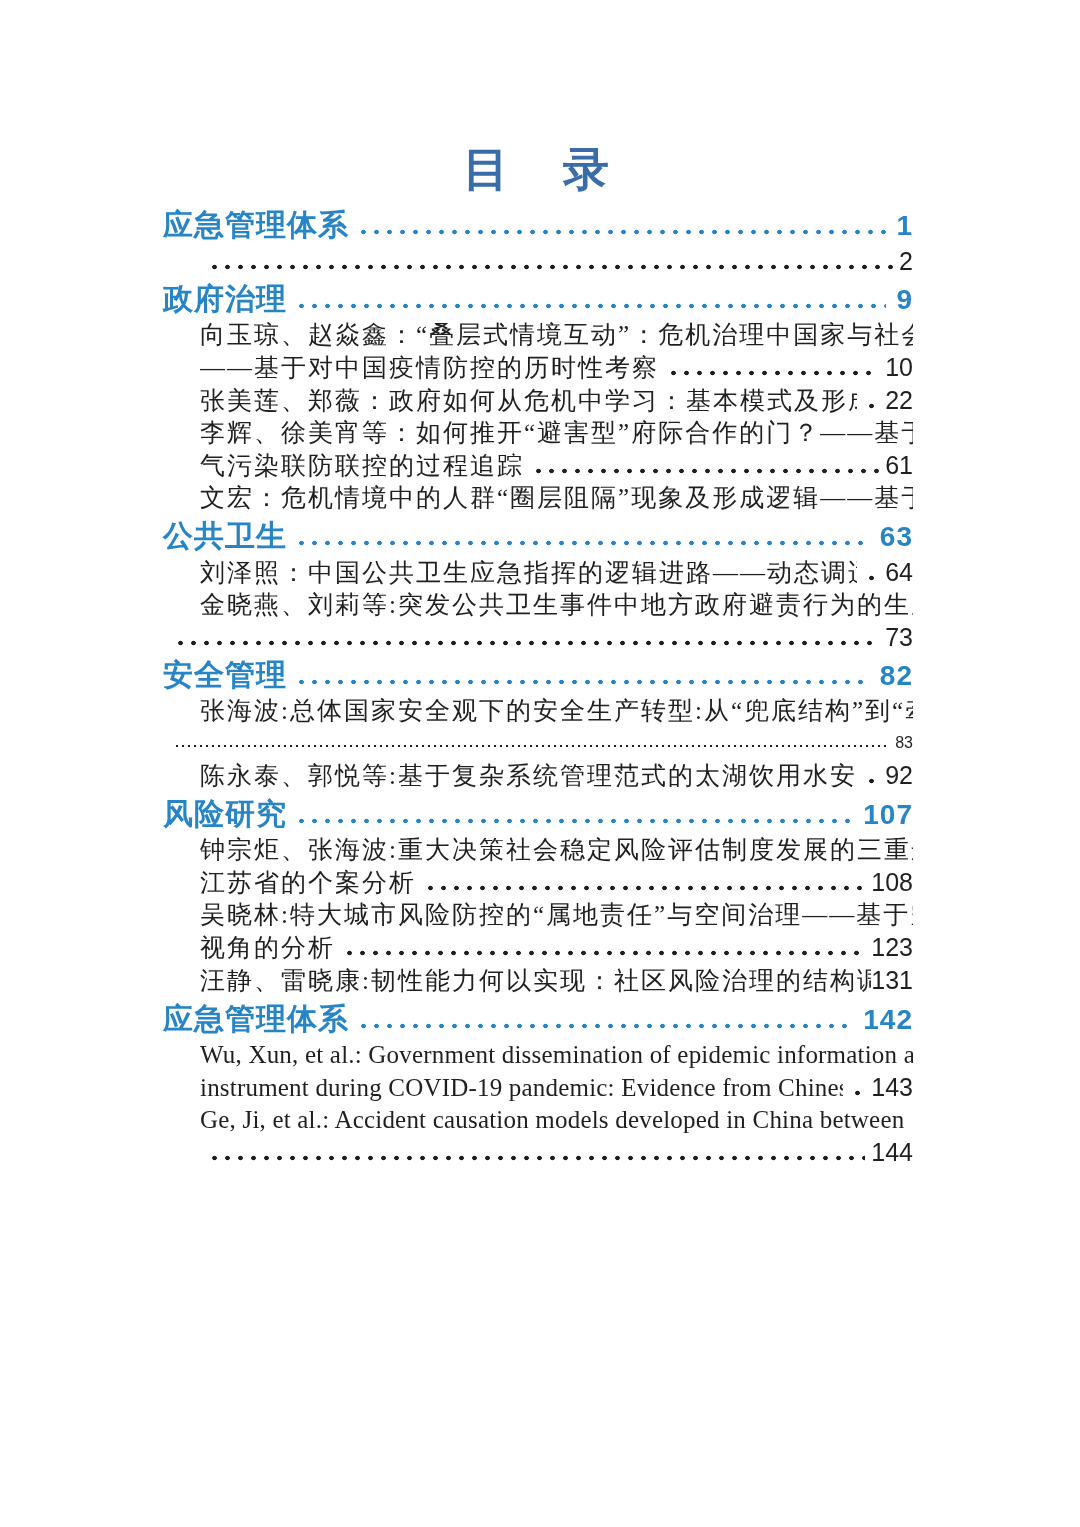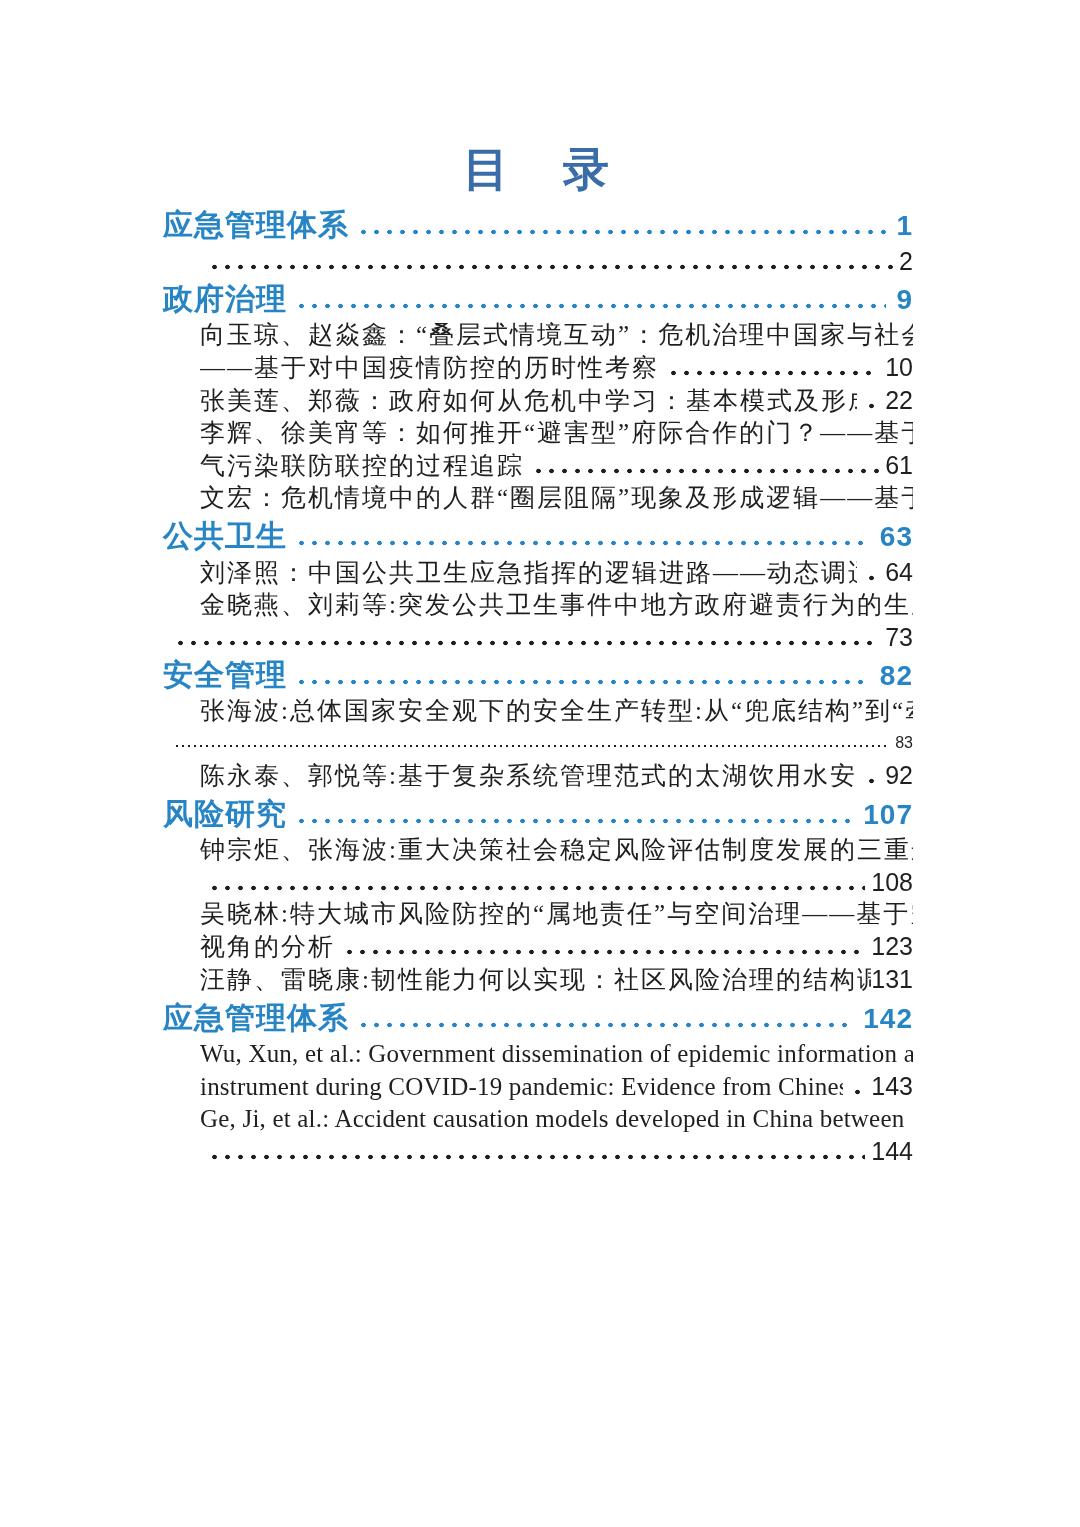--- a/index.html
+++ b/index.html
@@ -178,20 +178,21 @@
       <div class="section-row">
         <span class="section-label">风险研究</span>
         <span class="leader"></span>
         <span class="section-page">107</span>
       </div>
       <div class="entry">
         <div class="line">
           <span class="line-text">钟宗炬、张海波:重大决策社会稳定风险评估制度发展的三重逻辑——基于</span>
         </div>
         <div class="line">
+          <span class="line-text">江苏省的个案分析</span>
           <span class="leader"></span>
           <span class="entry-page">108</span>
         </div>
       </div>
       <div class="entry">
         <div class="line">
           <span class="line-text">吴晓林:特大城市风险防控的“属地责任”与空间治理——基于空间脆弱性</span>
         </div>
         <div class="line">
           <span class="line-text">视角的分析</span>

